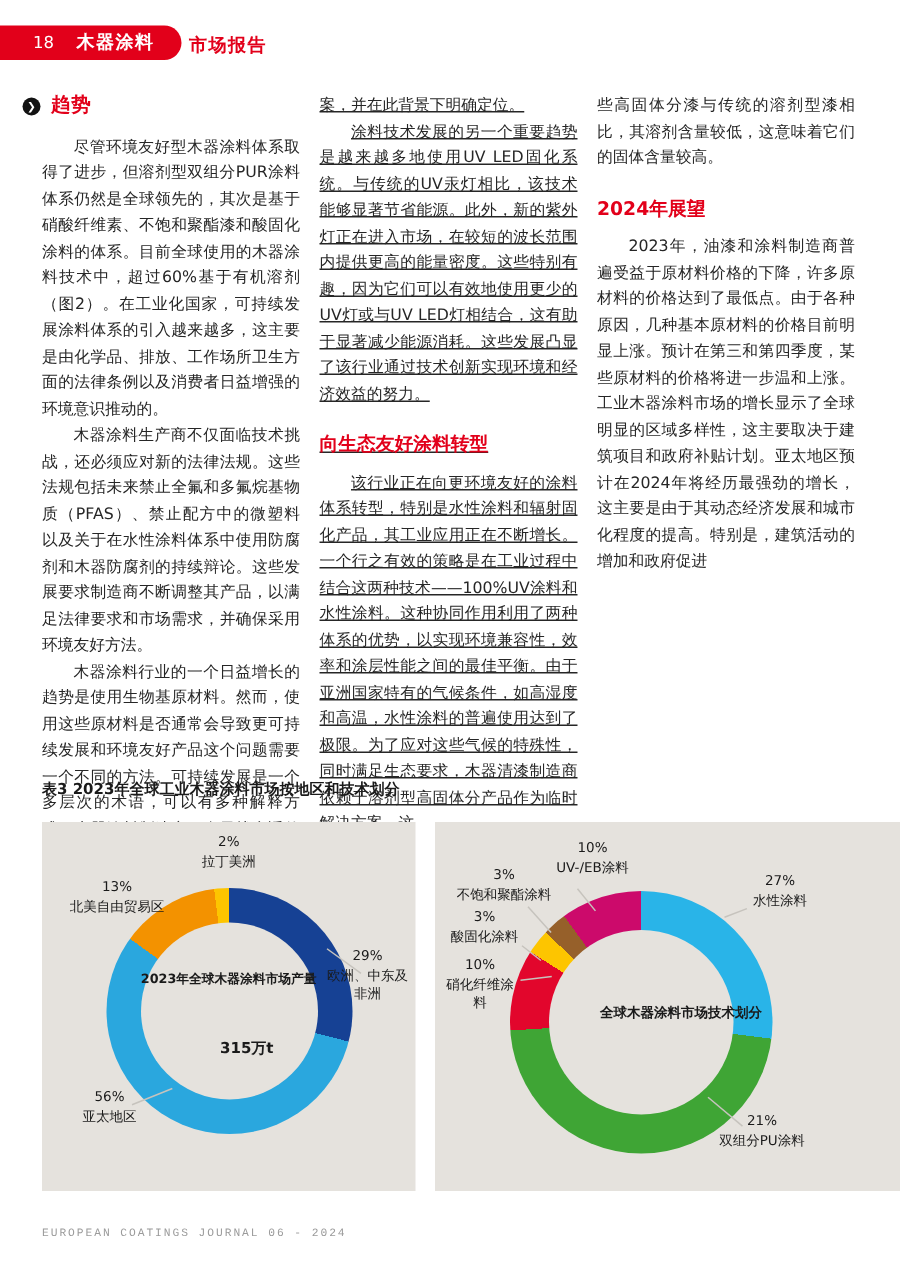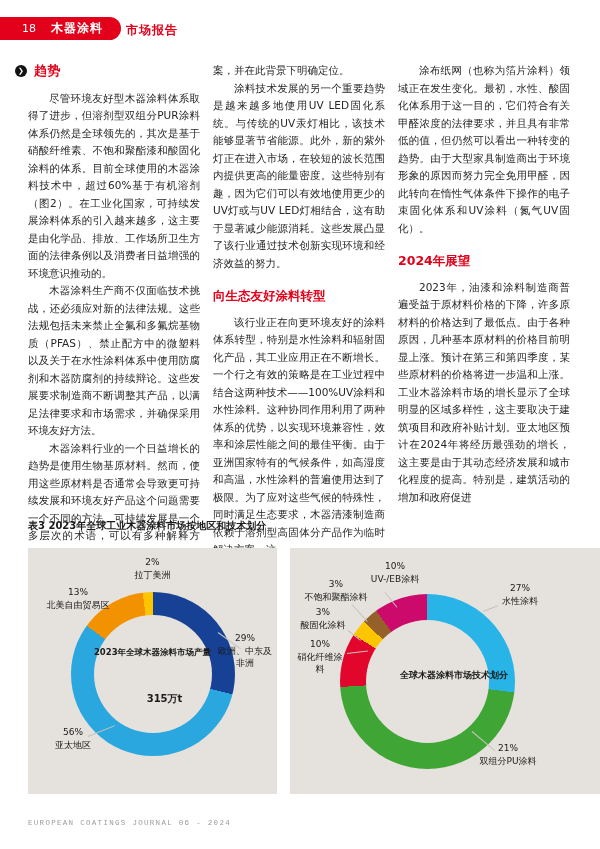--- a/index.html
+++ b/index.html
@@ -14,21 +14,21 @@
     border-radius:0 12px 12px 0;color:#fff;display:flex;align-items:center;
     padding:0 18px 0 22px;gap:15px;box-sizing:border-box;
   }
   .page-num{font-size:11px;}
   .badge-title{font-size:12px;font-weight:bold;letter-spacing:1px;}
   .section-title{position:absolute;left:126px;top:22px;color:#e2001a;
     font-weight:bold;font-size:12px;letter-spacing:1px;}
   
   .col{position:absolute;top:62px;width:172px;font-size:10.5px;line-height:17.5px;
     text-align:justify;color:#262626;}
-  .col1{left:28px;} .col2{left:213px;} .col3{left:398px;}
+  .col1{left:28px;} .col2{left:213px;text-decoration:underline;} .col3{left:398px;}
   .col p{margin:0;text-indent:2em;}
   .col p.cont{text-indent:0;}
   .trend-heading{display:flex;align-items:center;gap:7px;margin:0 0 10px -13px;}
   .arrow-circle{width:12px;height:12px;border-radius:50%;background:#121212;color:#fff;
     font-size:7px;line-height:12px;display:flex;align-items:center;justify-content:center;
     flex:0 0 12px;}
   .trend-title{color:#e2001a;font-weight:bold;font-size:13px;letter-spacing:.5px;}
   .sub-heading{color:#e2001a;font-weight:bold;font-size:12.5px;margin:15px 0 9px;
     text-align:left;}
   
@@ -85,21 +85,21 @@
 </div>
 
 <div class="col col2">
   <p class="cont">案，并在此背景下明确定位。</p>
   <p>涂料技术发展的另一个重要趋势是越来越多地使用UV LED固化系统。与传统的UV汞灯相比，该技术能够显著节省能源。此外，新的紫外灯正在进入市场，在较短的波长范围内提供更高的能量密度。这些特别有趣，因为它们可以有效地使用更少的UV灯或与UV LED灯相结合，这有助于显著减少能源消耗。这些发展凸显了该行业通过技术创新实现环境和经济效益的努力。</p>
   <div class="sub-heading">向生态友好涂料转型</div>
   <p>该行业正在向更环境友好的涂料体系转型，特别是水性涂料和辐射固化产品，其工业应用正在不断增长。一个行之有效的策略是在工业过程中结合这两种技术——100%UV涂料和水性涂料。这种协同作用利用了两种体系的优势，以实现环境兼容性，效率和涂层性能之间的最佳平衡。由于亚洲国家特有的气候条件，如高湿度和高温，水性涂料的普遍使用达到了极限。为了应对这些气候的特殊性，同时满足生态要求，木器清漆制造商依赖于溶剂型高固体分产品作为临时解决方案。这</p>
 </div>
 
 <div class="col col3">
-  <p>涂布纸网（也称为箔片涂料）领域正在发生变化。最初，水性、酸固化体系用于这一目的，它们符合有关甲醛浓度的法律要求，并且具有非常低的值，但仍然可以看出一种转变的趋势。由于大型家具制造商出于环境形象的原因而努力完全免用甲醛，因此转向在惰性气体条件下操作的电子束固化体系和UV涂料（氮气UV固化）。</p>
+  <p class="cont">些高固体分漆与传统的溶剂型漆相比，其溶剂含量较低，这意味着它们的固体含量较高。</p>
   <div class="sub-heading">2024年展望</div>
   <p>2023年，油漆和涂料制造商普遍受益于原材料价格的下降，许多原材料的价格达到了最低点。由于各种原因，几种基本原材料的价格目前明显上涨。预计在第三和第四季度，某些原材料的价格将进一步温和上涨。工业木器涂料市场的增长显示了全球明显的区域多样性，这主要取决于建筑项目和政府补贴计划。亚太地区预计在2024年将经历最强劲的增长，这主要是由于其动态经济发展和城市化程度的提高。特别是，建筑活动的增加和政府促进</p>
 </div>
 
 <div class="table-caption">表3 2023年全球工业木器涂料市场按地区和技术划分</div>
 
 <div class="panel panel-left">
   <div class="donut donut-left" style="background: conic-gradient(rgb(22, 65, 148) 0%, rgb(22, 65, 148) 29%, rgb(42, 167, 222) 29%, rgb(42, 167, 222) 85%, rgb(243, 146, 0) 85%, rgb(243, 146, 0) 98%, rgb(253, 197, 0) 98%, rgb(253, 197, 0) 100%);">
     <div class="hole"></div>
   </div>

